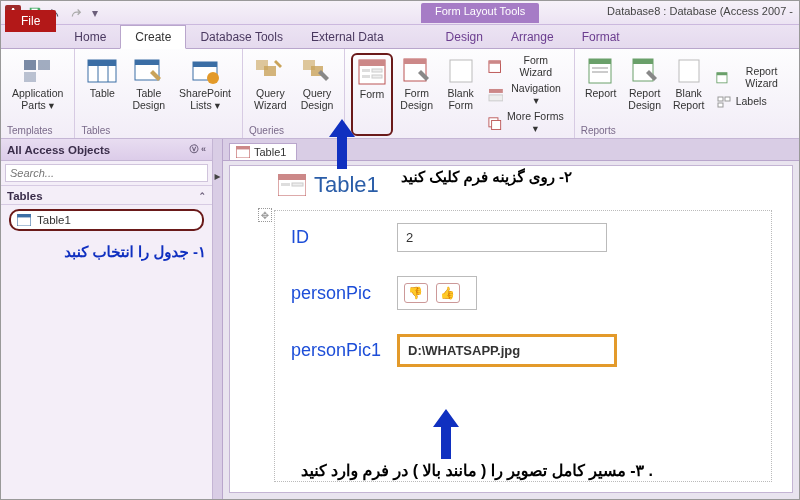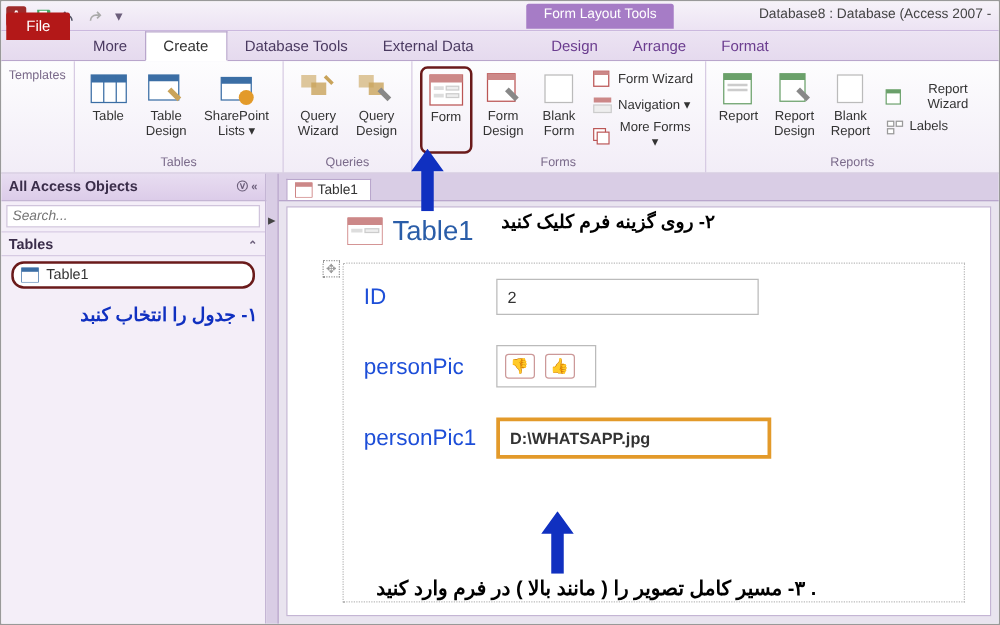--- a/index.html
+++ b/index.html
@@ -18,21 +18,21 @@
   .tabs { height: 24px; display: flex; align-items: flex-end; background: linear-gradient(#ece3f3,#e5daee); border-bottom: 1px solid #b9a6cc; padding-left: 2px;}
   .tab { padding: 4px 14px; font-size: 12px; color: #4a3960; cursor: default;}
   .tab.file { background: #b31818; color: #fff; border-radius: 2px 2px 0 0; margin: 0 4px 16px 2px; padding: 4px 16px;}
   .tab.active { background: #fff; border: 1px solid #b9a6cc; border-bottom: 1px solid #fff; color: #333; margin-bottom: -1px;}
   .tab.ctx { color: #6b3d8f; }
 
   
   .ribbon { height: 90px; background: linear-gradient(#fdfdfe,#f2edf7); border-bottom: 1px solid #c4b5d4; display: flex; }
   .rgroup { border-right: 1px solid #d7cbe3; padding: 4px 6px 2px 6px; display: flex; flex-direction: column; justify-content: space-between; }
   .rgroup .items { display: flex; gap: 4px; flex: 1;}
-  .rgroup .glabel { font-size: 10px; color: #7a6a8a; text-align: center; padding-top: 2px;}
+  .rgroup .glabel { font-size: 10px; color: #7a6a8a; padding-top: 2px;}
   .rbtn { display: flex; flex-direction: column; align-items: center; justify-content: flex-start; padding: 2px 4px; min-width: 40px; gap: 2px; border: 1px solid transparent; border-radius: 2px;}
   .rbtn .ricon { width: 32px; height: 30px; display: flex; align-items: center; justify-content: center; }
   .rbtn .rlabel { font-size: 10.5px; text-align: center; line-height: 1.1; color: #333; white-space: pre-line;}
   .rbtn.small { flex-direction: row; min-width: auto; gap: 4px; padding: 1px 2px;}
   .rbtn.small .ricon { width: 16px; height: 16px;}
   .rbtn.small .rlabel { font-size: 10.5px; }
   .stack { display: flex; flex-direction: column; gap: 1px; justify-content: center;}
   .form-highlight { border: 2px solid #6a1a1a; border-radius: 6px; }
 
   
@@ -105,32 +105,45 @@
           <path fill="none" stroke="#aaa" stroke-width="1.5" d="M5 12a5 5 0 0 1 5-5h3m-2-3 3 3-3 3"></path>
         </svg>
       </div>
     <div class="qat-btn">▾</div>
     <div class="ctx-tab">Form Layout Tools</div>
     <div class="title">Database8 : Database (Access 2007 -</div>
   </div>
 
   <div class="tabs">
     <div class="tab file">File</div>
-    <div class="tab">More</div>
+    <div class="tab">Home</div>
     <div class="tab active">Create</div>
     <div class="tab">Database Tools</div>
     <div class="tab">External Data</div>
     <div style="width:34px"></div>
     <div class="tab ctx">Design</div>
     <div class="tab ctx">Arrange</div>
     <div class="tab ctx">Format</div>
   </div>
 
   <div class="ribbon">
     <div class="rgroup">
+      <div class="items">
+        <div class="rbtn">
+          <div class="ricon">
+              <svg viewBox="0 0 32 30">
+                <rect x="2" y="4" width="12" height="10" class="ico-part"></rect>
+                <rect x="16" y="4" width="12" height="10" class="ico-part" opacity=".7"></rect>
+                <rect x="2" y="16" width="12" height="10" class="ico-part" opacity=".5"></rect>
+              </svg>
+            </div>
+          <div class="rlabel">Application
+Parts ▾</div>
+        </div>
+      </div>
       <div class="glabel">Templates</div>
     </div>
 
     <div class="rgroup">
       <div class="items">
         <div class="rbtn">
             <div class="ricon">
               <svg viewBox="0 0 32 30">
                 <rect x="2" y="4" width="28" height="22" fill="#fff" stroke="#3b6ea5"></rect>
                 <rect x="2" y="4" width="28" height="6" class="ico-table"></rect>

